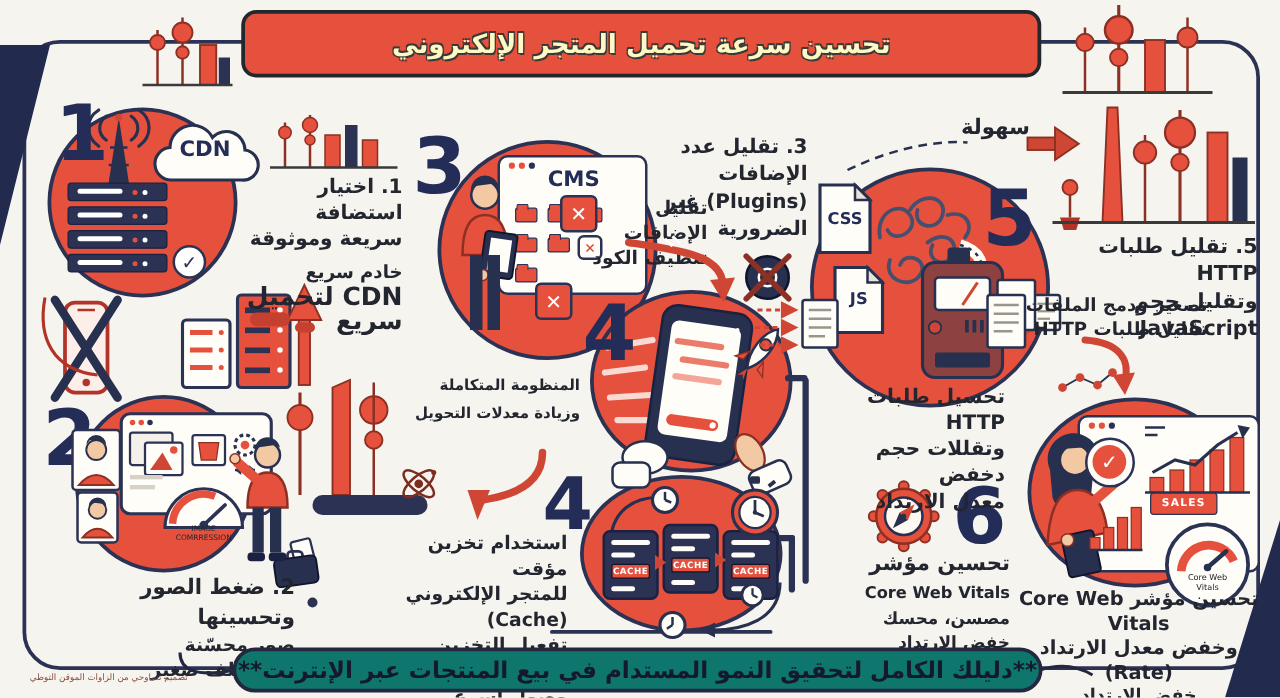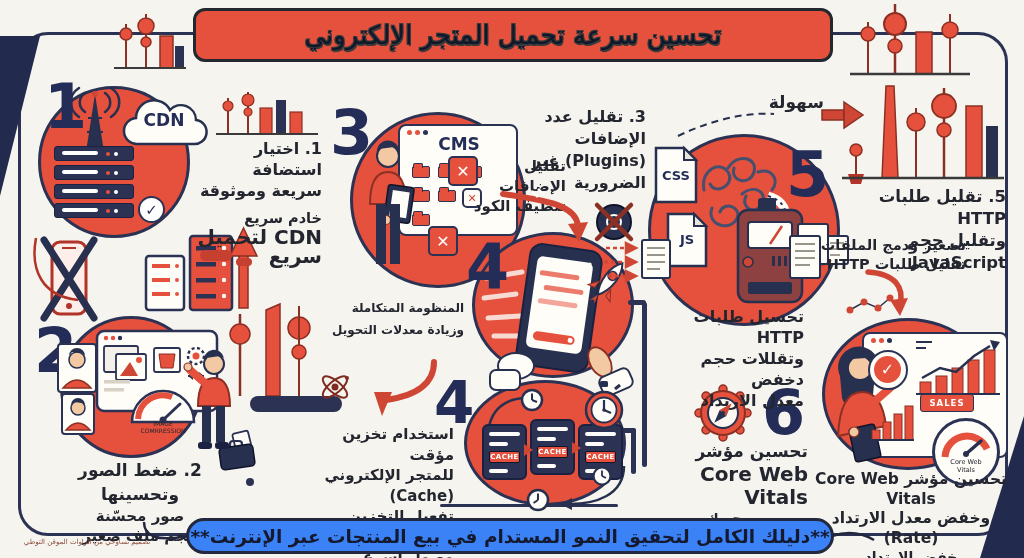--- a/index.html
+++ b/index.html
@@ -5,21 +5,21 @@
 *{margin:0;padding:0;box-sizing:border-box}
 html,body{width:1024px;height:558px}
 body{position:relative;overflow:hidden;background:#f6f4ef;font-family:"DejaVu Sans",sans-serif;color:#1d2030}
 .abs{position:absolute}
 svg{position:absolute;overflow:visible}
 .frame{position:absolute;left:18px;top:32px;width:990px;height:504px;border:3px solid #2b3254;border-radius:30px}
 .corner{position:absolute;background:#222a4e}
 .corner.tl{left:0;top:36px;width:40px;height:160px;clip-path:polygon(0 0,100% 0,0 100%)}
 .corner.br{right:0;bottom:0;width:44px;height:142px;clip-path:polygon(100% 0,100% 100%,0 100%)}
 .title{position:absolute;left:193px;top:8px;width:640px;height:54px;background:#e5513d;border:3px solid #23272e;border-radius:12px;display:flex;align-items:center;justify-content:center;z-index:6}
-.title span{font-size:26px;font-weight:normal;color:#0f172a;direction:rtl;text-shadow:-1px -1px 0 #3a3a3a,1px -1px 0 #3a3a3a,-1px 1px 0 #3a3a3a,1px 2px 0 #3a3a3a}
+.title span{font-size:21px;font-weight:bold;color:#fef9c3;direction:rtl;text-shadow:-1px -1px 0 #3a3a3a,1px -1px 0 #3a3a3a,-1px 1px 0 #3a3a3a,1px 2px 0 #3a3a3a}
 .num{position:absolute;font-weight:bold;color:#242d57;line-height:1;z-index:4}
 .circle{position:absolute;background:#e5513d;border:3px solid #2b3254;border-radius:50%}
 .tblock{position:absolute;direction:rtl;text-align:right;font-weight:bold;color:#23252f;z-index:5}
 .tblock span{display:block}
 .ctr{text-align:center}
 .srv{position:absolute;width:80px;height:15px;background:#2b3254;border:1.5px solid #1b2140;border-radius:3px;z-index:3}
 .srv::before{content:"";position:absolute;left:7px;top:4px;width:36px;height:4px;background:#fff;border-radius:2px}
 .srv::after{content:"";position:absolute;right:15px;top:4.5px;width:4px;height:4px;border-radius:50%;background:#fff;box-shadow:-8px 0 0 #e5513d}
 .badge-check{position:absolute;width:27px;height:27px;background:#fff;border:2.5px solid #2b3254;border-radius:50%;display:flex;align-items:center;justify-content:center;font-weight:bold;color:#2b3254;font-size:15px;z-index:4}
 .cloud-label{position:absolute;font-weight:bold;color:#242d57;text-align:center;z-index:4}
@@ -38,21 +38,21 @@
 .phone .scr{position:absolute;left:7px;top:11px;width:56px;height:92px;background:#fffdf8;border-radius:6px;overflow:hidden}
 .phone .pbar{position:absolute;left:6px;bottom:8px;width:42px;height:9px;background:#e5513d;border-radius:5px}
 .phone .pbar::after{content:"";position:absolute;right:2px;top:2px;width:5px;height:5px;border-radius:50%;background:#fff}
 .phone .streak{position:absolute;left:4px;top:14px;width:40px;height:5px;background:#e5513d;border-radius:3px;opacity:.75;box-shadow:6px 14px 0 #e5513d,2px 28px 0 #f0877a}
 .navy-line{position:absolute;background:#2b3254;border-radius:3px;z-index:2}
 .cloudlet{position:absolute;background:#c6402f;border-radius:10px;z-index:1}
 .gauge-lbl{position:absolute;font-weight:normal;color:#23252f;text-align:center;z-index:5}
 .sales{position:absolute;background:#e5513d;border:1.5px solid #2b3254;border-radius:3px;display:flex;align-items:center;justify-content:center;z-index:5}
 .sales span{color:#fff;font-size:8.5px;font-weight:bold;letter-spacing:1px}
 .vgauge{position:absolute;width:68px;height:68px;background:#fffdf8;border:3px solid #2b3254;border-radius:50%;z-index:6}
-.footer{position:absolute;left:186px;top:518px;width:648px;height:36px;background:#3b82f6;border:3px solid #23283f;border-radius:18px;display:flex;align-items:center;justify-content:center;z-index:8}
+.footer{position:absolute;left:186px;top:518px;width:648px;height:36px;background:#0f766e;border:3px solid #23283f;border-radius:18px;display:flex;align-items:center;justify-content:center;z-index:8}
 .footer span{direction:rtl;font-size:18.5px;font-weight:bold;color:#15192e}
 .wm{position:absolute;left:12px;top:538px;width:150px;font-size:7px;color:#8a4a38;direction:rtl;text-align:center;z-index:8}
 .dot{position:absolute;border-radius:50%;background:#2b3254;z-index:2}
 </style>
 </head>
 <body>
 
 <div class="frame"></div>
 <div class="corner tl"></div>
 <div class="corner br"></div>
@@ -196,21 +196,21 @@
 <svg style="left:54px;top:342px;z-index:4" width="46" height="96" viewBox="0 0 46 96">
   <rect x="4" y="2" width="38" height="48" rx="3" fill="#fffdf8" stroke="#2b3254" stroke-width="2"></rect>
   <circle cx="23" cy="18" r="8" fill="#f2c9a3" stroke="#27304f" stroke-width="1.5"></circle>
     <path d="M15,14 a8,8 0 0 1 16,0 l-3,-3 -10,-1 z" fill="#27304f"></path>
   <path d="M9,46 q14,-16 28,0 z" fill="#e5513d" stroke="#8c3024" stroke-width="1.5"></path>
   <rect x="8" y="52" width="32" height="40" rx="3" fill="#fffdf8" stroke="#2b3254" stroke-width="2"></rect>
   <circle cx="24" cy="66" r="7" fill="#f2c9a3" stroke="#27304f" stroke-width="1.5"></circle>
     <path d="M17,63 a7,7 0 0 1 14,0 l-3,-2 -8,-1 z" fill="#27304f"></path>
   <path d="M12,88 q12,-14 24,0 z" fill="#e5513d" stroke="#8c3024" stroke-width="1.5"></path>
 </svg>
-<div class="tblock ctr" style="left:44px;top:458px;width:192px;font-size:17px;line-height:24px;text-align:center">
+<div class="tblock ctr" style="left:44px;top:458px;width:192px;font-size:17px;line-height:24px;text-align:right">
   <span>2. ضغط الصور وتحسينها</span>
   <span style="font-size:15px;line-height:20px">صور محسّنة</span>
   <span style="font-size:15px;line-height:20px">حجم ملف صغير</span>
 </div>
 <svg style="left:196px;top:300px" width="120" height="100" viewBox="0 0 120 100">
   <line x1="14" y1="96" x2="14" y2="42" stroke="#8c3024" stroke-width="2"></line>
     <circle cx="14" cy="56" r="9" fill="#e5513d" stroke="#8c3024" stroke-width="1.5"></circle>
   <line x1="44" y1="96" x2="44" y2="14" stroke="#8c3024" stroke-width="2.5"></line>
     <circle cx="44" cy="34" r="10" fill="#e5513d" stroke="#8c3024" stroke-width="1.5"></circle>
   <polygon points="70,96 70,10 84,4 84,96" fill="#e5513d" stroke="#8c3024" stroke-width="1.5"></polygon>
@@ -517,21 +517,21 @@
   <circle cx="29" cy="29" r="15" fill="#fdf8f2" stroke="#27304f" stroke-width="2"></circle>
   <g transform="rotate(42 29 29)">
     <polygon points="29,16 33.5,29 24.5,29" fill="#cf4734"></polygon>
     <polygon points="29,42 33.5,29 24.5,29" fill="#27304f"></polygon>
   </g>
   <circle cx="29" cy="29" r="2" fill="#27304f"></circle>
 </svg>
 <div class="num" style="left:762px;top:382px;font-size:62px">6</div>
 <div class="tblock" style="left:652px;top:440px;width:156px;font-size:17px;line-height:23px">
   <span>تحسين مؤشر</span>
-  <span style="font-size:20px">Core Web Vitals</span>
+  <span style="font-size:13px">Core Web Vitals</span>
   <span style="font-size:13.5px;line-height:19px">مصسن، محسك</span>
   <span style="font-size:13.5px;line-height:18px">خفض الارتداد</span>
 </div>
 
 <svg style="left:862px;top:266px;z-index:2" width="52" height="52" viewBox="0 0 52 52">
   <path d="M6,6 C34,8 42,22 38,38" fill="none" stroke="#cf4734" stroke-width="5.5" stroke-linecap="round"></path>
   <polygon points="28,34 46,32 38,50" fill="#cf4734"></polygon>
 </svg>
 <svg style="left:846px;top:294px;z-index:2" width="48" height="24" viewBox="0 0 48 24">
   <polyline points="4,16 18,8 32,14 44,4" fill="none" stroke="#27304f" stroke-width="1.5"></polyline>

